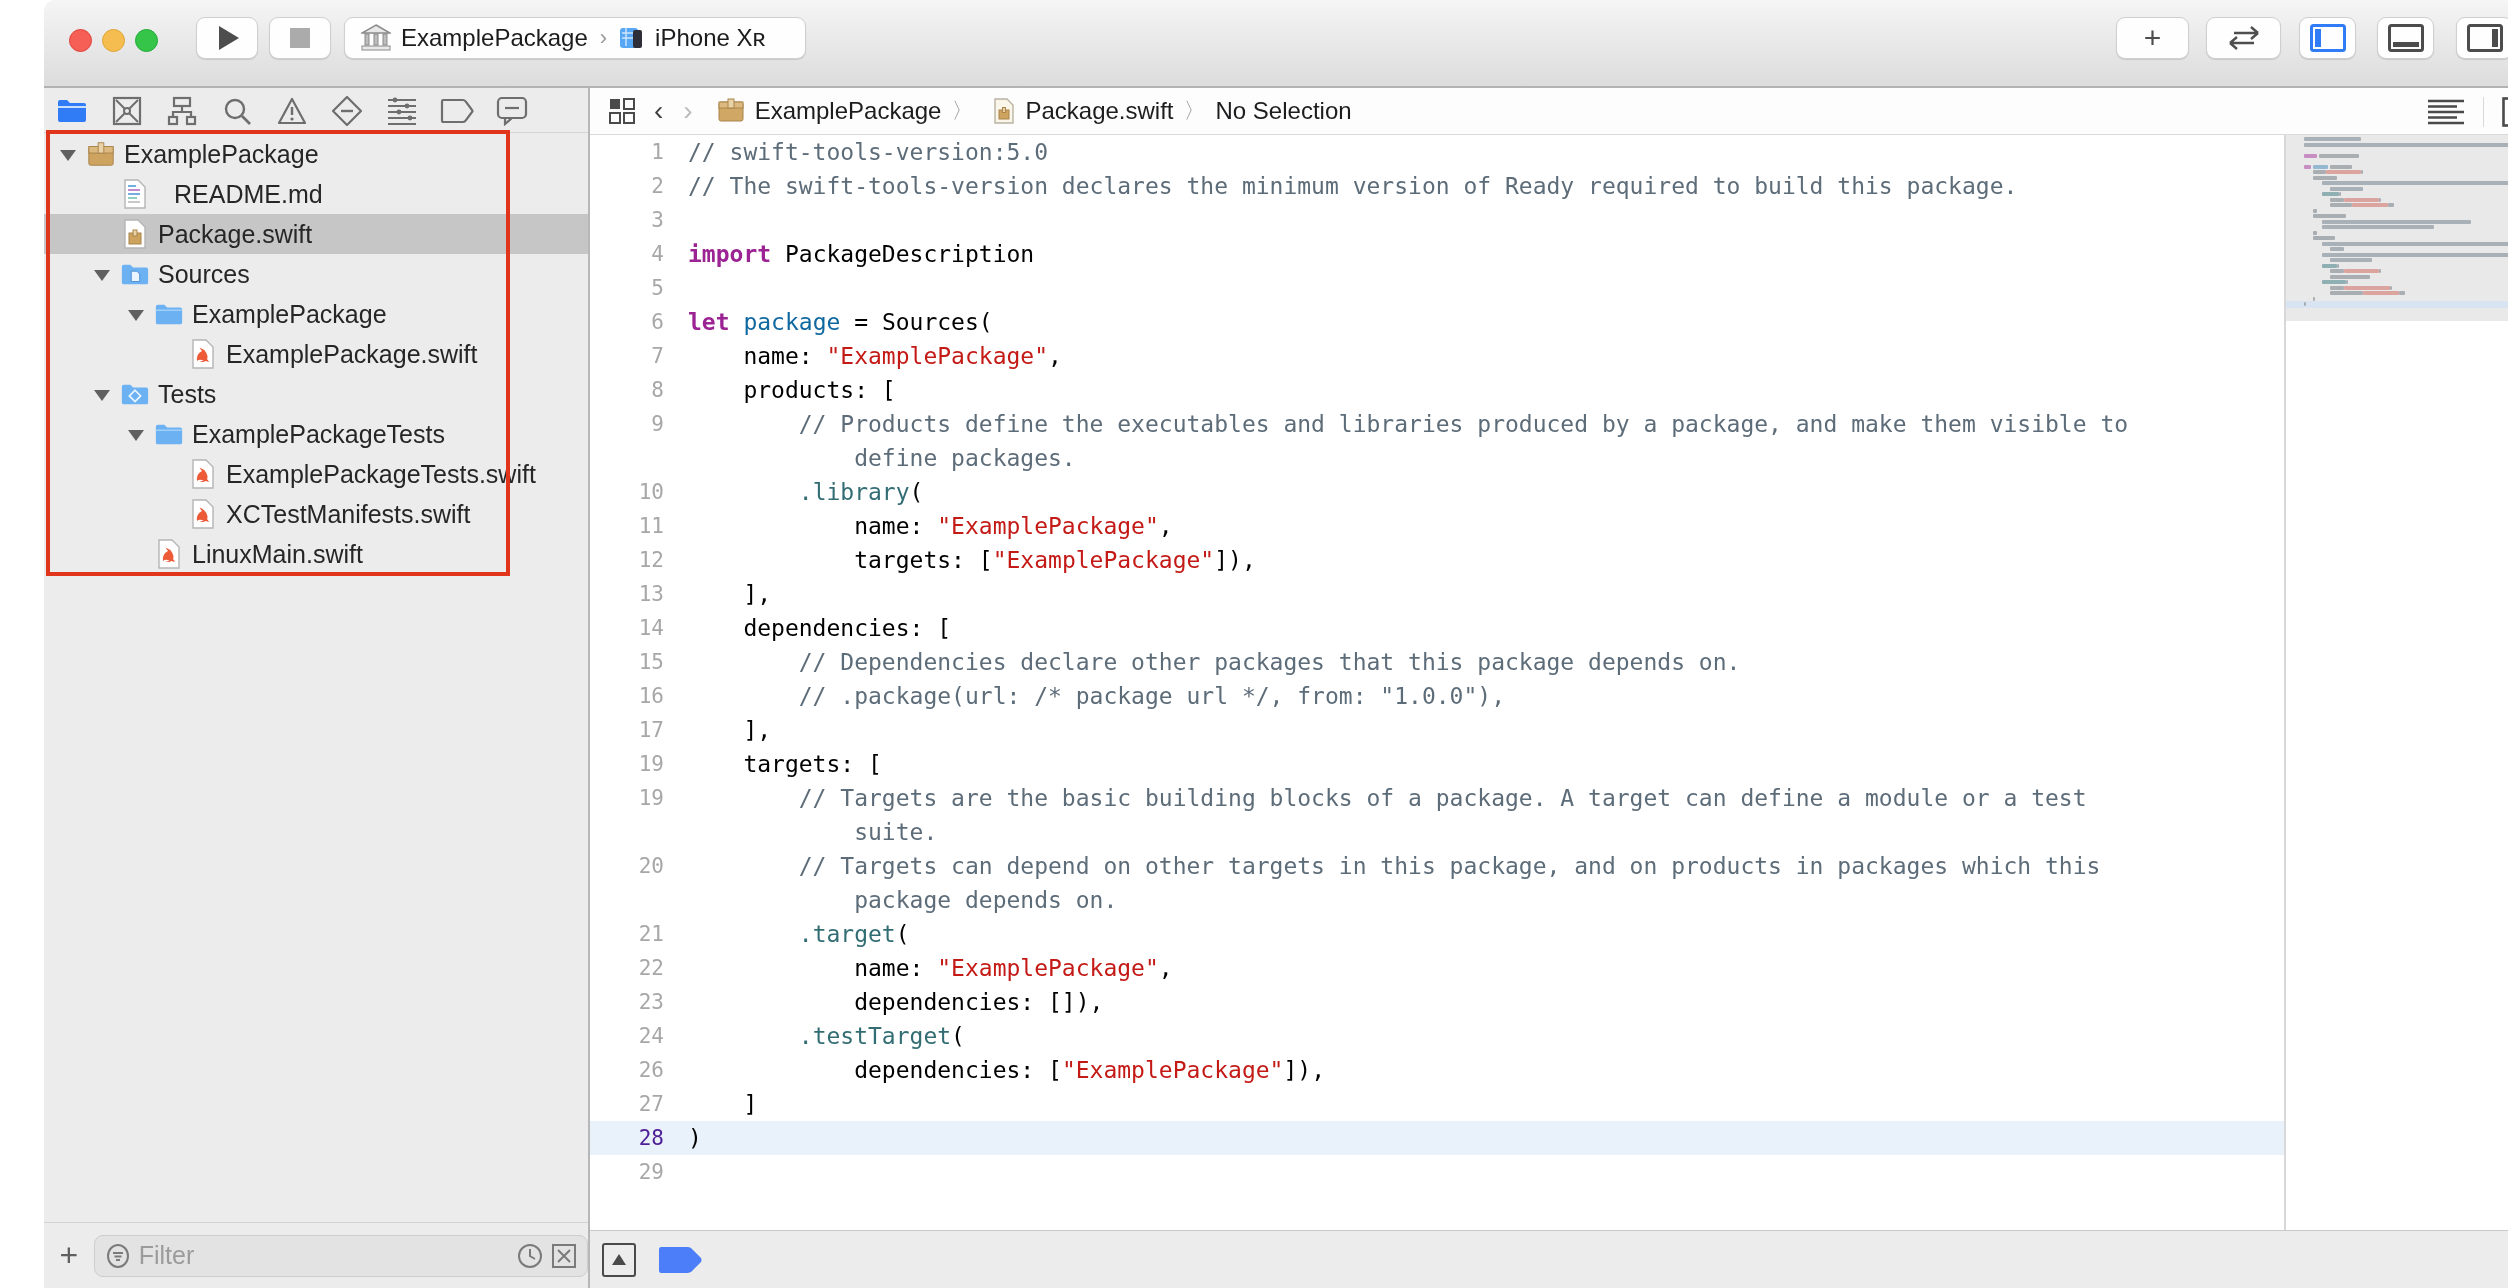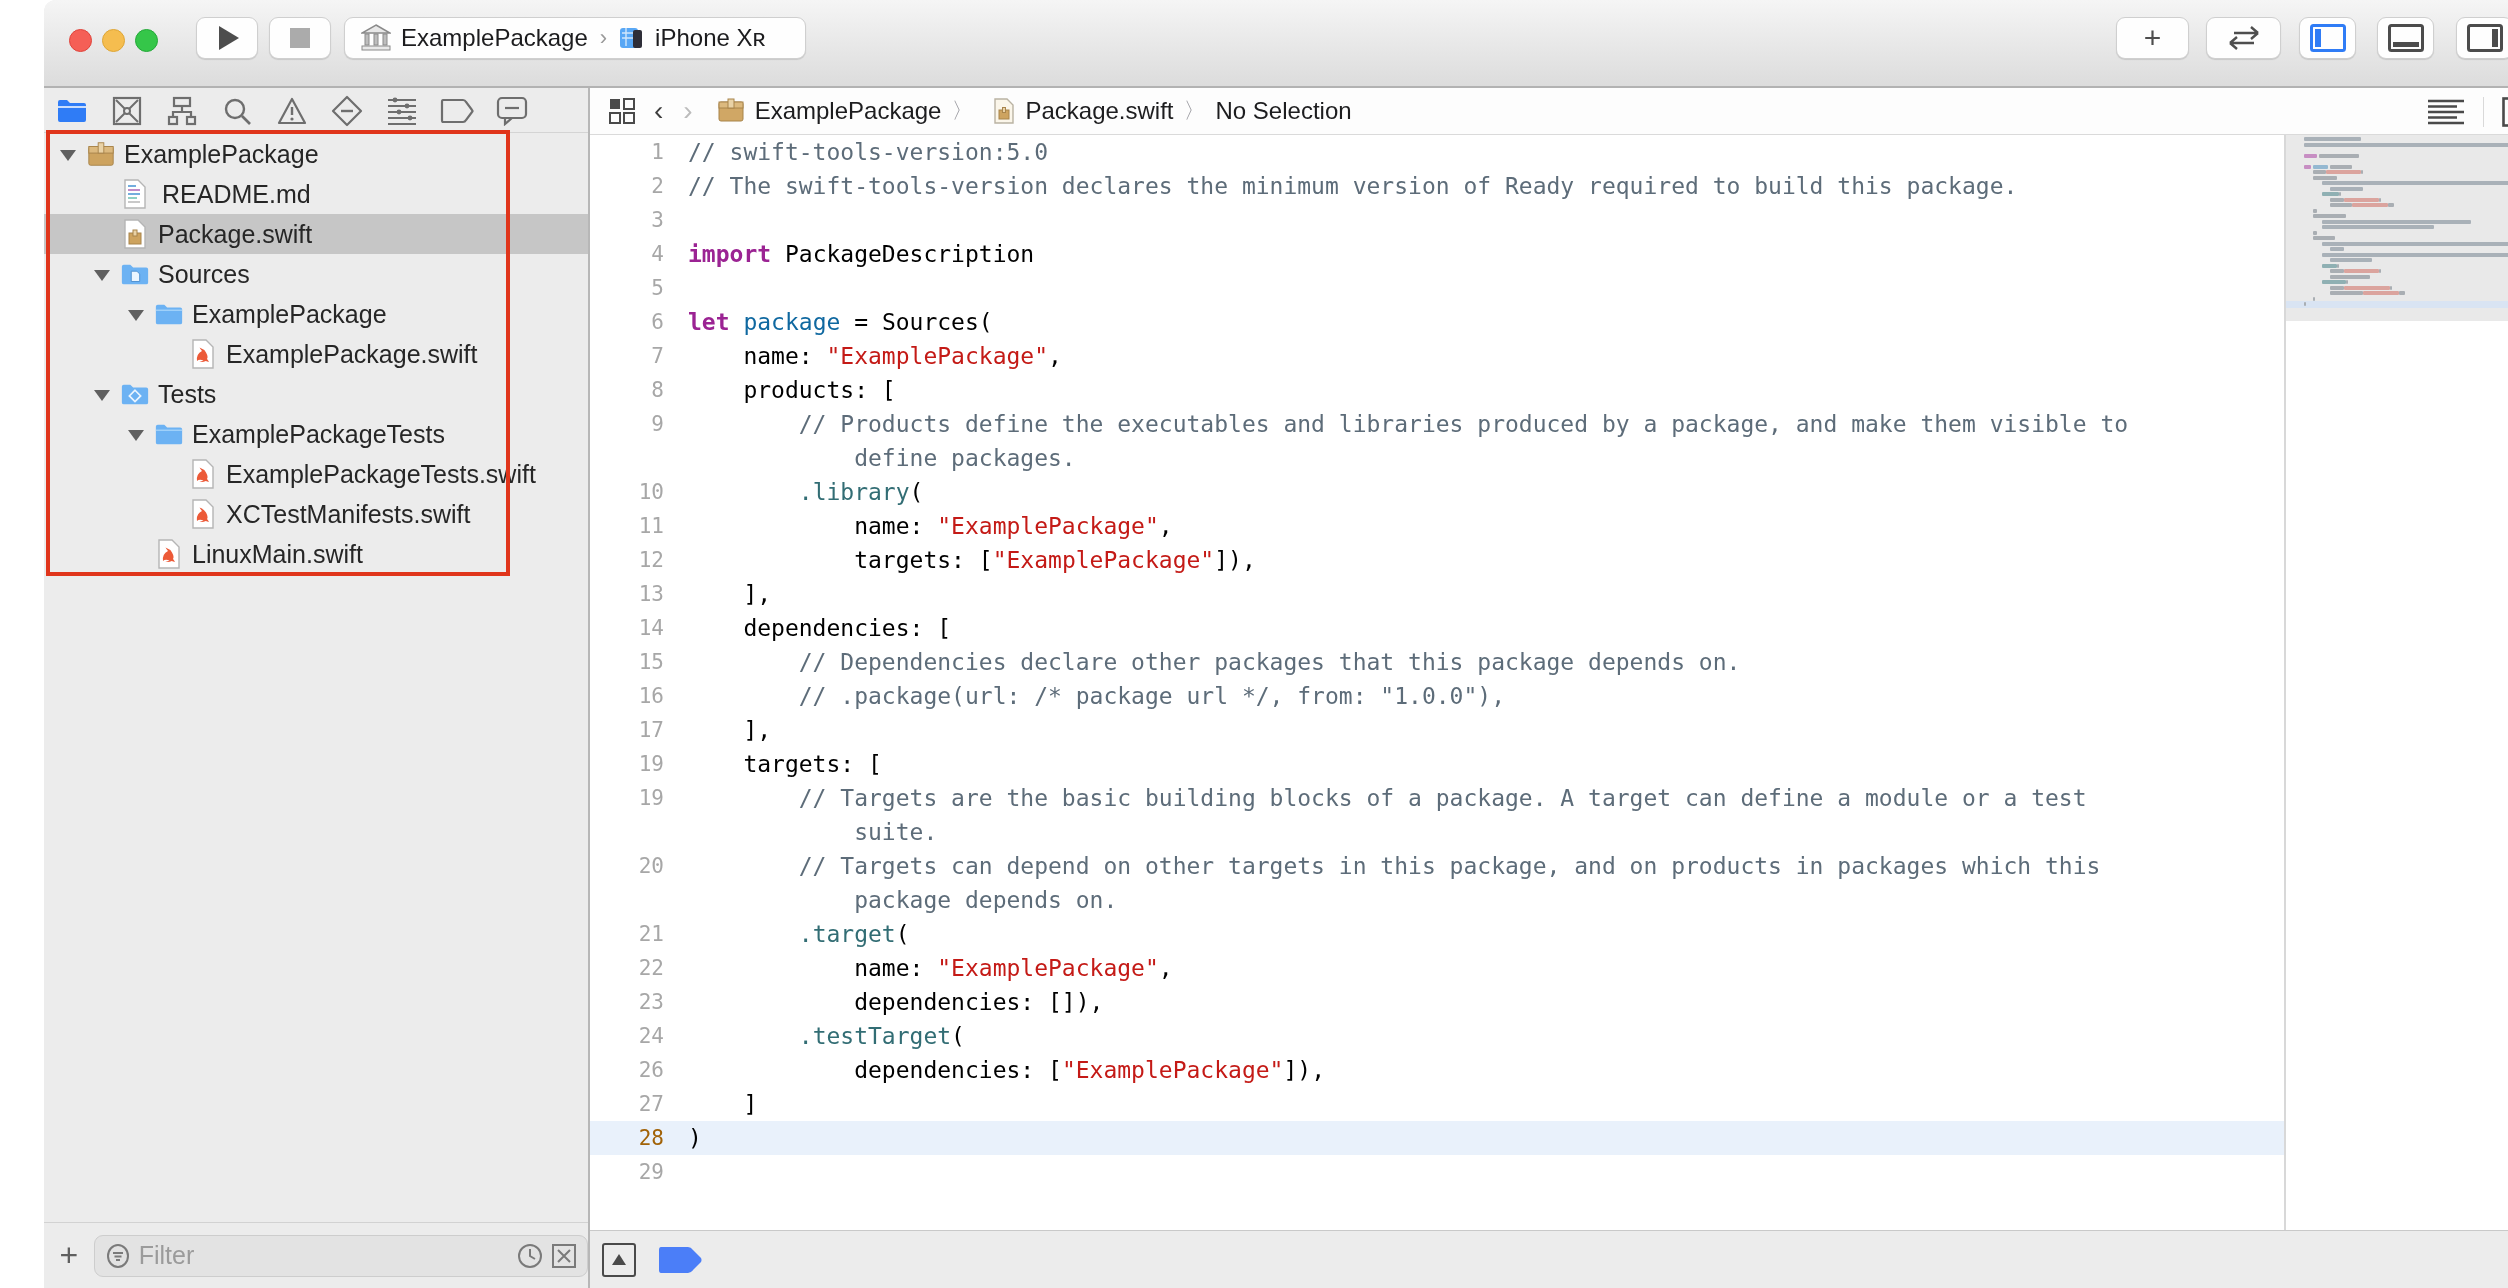--- a/index.html
+++ b/index.html
@@ -58,21 +58,21 @@
   .jumpbar .sep{color:#9a9aa0;margin:0 10px;font-size:22px;}
   .jb-chev{font-size:28px;margin:0 10px;color:#3e3e3e;}
   .jb-chev.fwd{color:#bcbcbc;}
   .jb-right{position:absolute;right:12px;top:0;height:47px;display:flex;align-items:center;gap:18px;}
   .jb-vsep{width:1px;height:30px;background:#d9d9d9;}
 
   .codearea{position:absolute;left:0;top:47px;right:268px;bottom:58px;background:#fff;}
   .crow{display:flex;height:34px;align-items:center;}
   .crow.cur{background:#e9f1fb;}
   .num{width:74px;text-align:right;font:21px "DejaVu Sans Mono",monospace;color:#a7a7a7;flex:none;}
-  .crow.cur .num{color:#a16207;text-align:right;}
+  .crow.cur .num{color:#4c1d95;text-align:right;}
   .line{padding-left:24px;white-space:pre;font:23px "DejaVu Sans Mono",monospace;color:#000;}
   .c{color:#5d6c79;} .k{color:#9b2393;font-weight:bold;} .v{color:#0f68a0;}
   .f{color:#326d74;} .s{color:#c41a16;} .p{color:#000;}
 
   .minimap{position:absolute;right:0;top:47px;width:268px;bottom:58px;background:#fff;border-left:2px solid #d8d8d8;}
   .mm-overlay{position:absolute;left:0;top:0;width:100%;height:186px;background:#e9e9e9;}
   .mm-cur{position:absolute;left:0;width:100%;height:7px;background:#d9e4f3;}
   .mbar{position:absolute;height:4px;border-radius:1px;}
   .mc-c{background:#a9b1b8;} .mc-p{background:#a9aeb3;} .mc-k{background:#c78ec3;}
   .mc-v{background:#94b8d1;} .mc-f{background:#8fb0b3;} .mc-s{background:#dba49e;}
@@ -258,21 +258,21 @@
           <span class="ticon" style="left:76px">
             <svg width="24" height="30" viewBox="0 0 24 30">
               <path d="M2 1 H15 L22 8 V29 H2 Z" fill="#fff" stroke="#b5b5b5" stroke-width="1.4"></path>
               <path d="M5 7 H13" stroke="#74aede" stroke-width="2"></path>
               <path d="M5 11 H17" stroke="#c08cc9" stroke-width="2"></path>
               <path d="M5 15 H17" stroke="#74aede" stroke-width="2"></path>
               <path d="M5 19 H14" stroke="#8fd0c5" stroke-width="2"></path>
               <path d="M5 23 H17" stroke="#c9c9c9" stroke-width="2"></path>
             </svg>
           </span>
-          <span class="tlabel" style="left:118px">README.md</span>
+          <span class="tlabel" style="left:130px">README.md</span>
         </div>
         <div class="trow selected">
           <span class="ticon" style="left:76px">
             <svg width="24" height="30" viewBox="0 0 24 30">
               <path d="M2 1 H15 L22 8 V29 H2 Z" fill="#fff" stroke="#b5b5b5" stroke-width="1.4"></path>
               <rect x="6" y="14" width="12" height="11" fill="#cda35f" stroke="#a8844b"></rect>
               <rect x="10" y="11" width="4" height="6" fill="#e9d2a6" stroke="#a8844b"></rect>
             </svg>
           </span>
           <span class="tlabel" style="left:114px">Package.swift</span>

